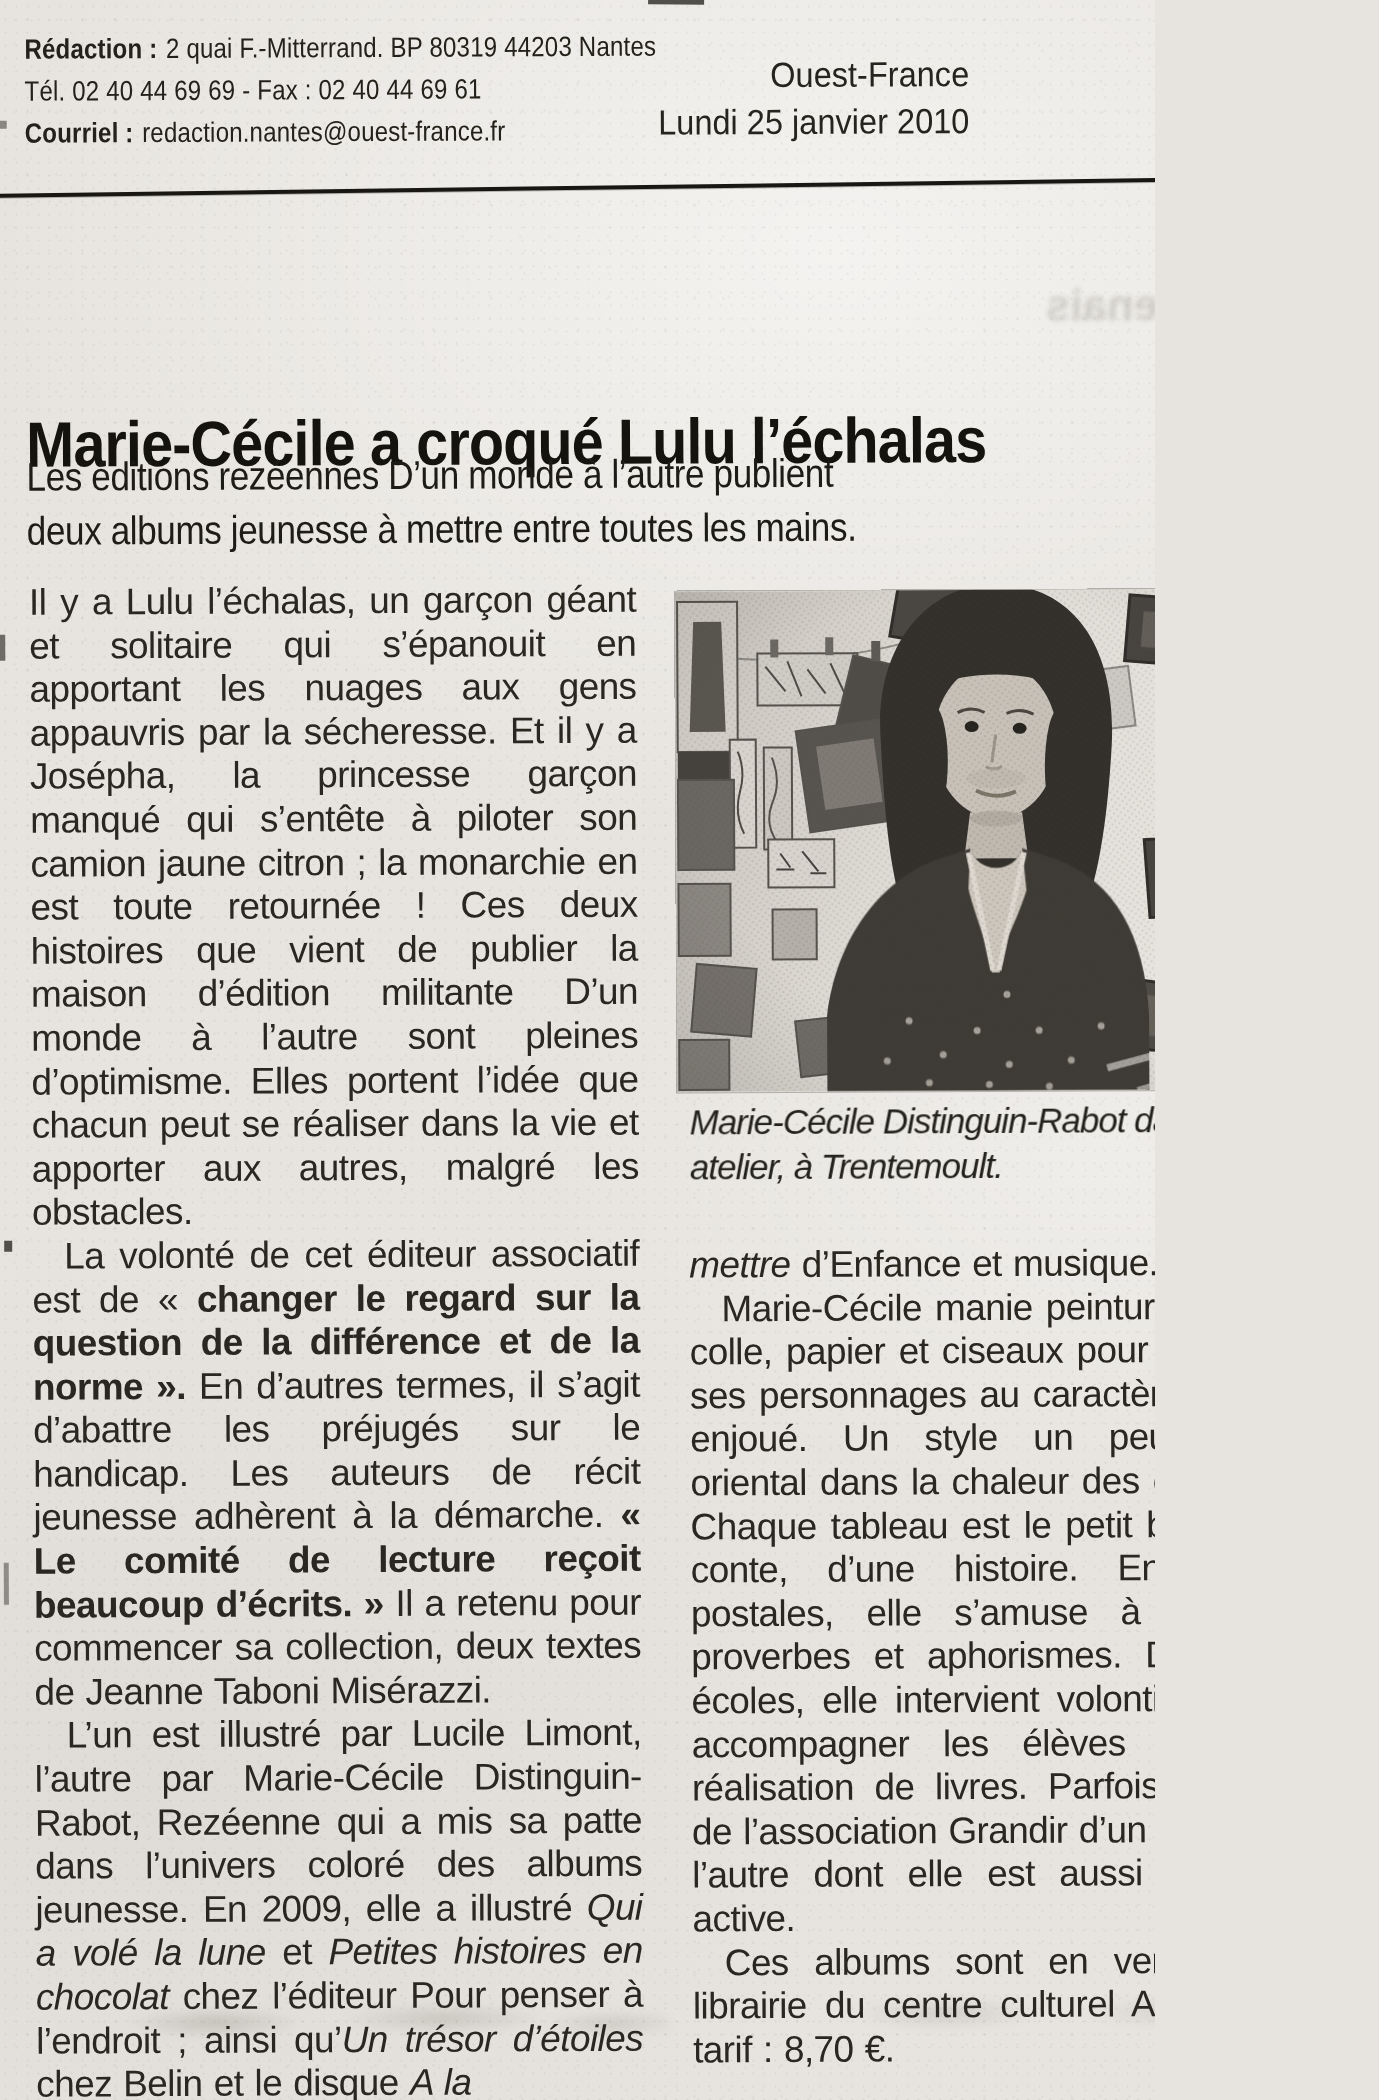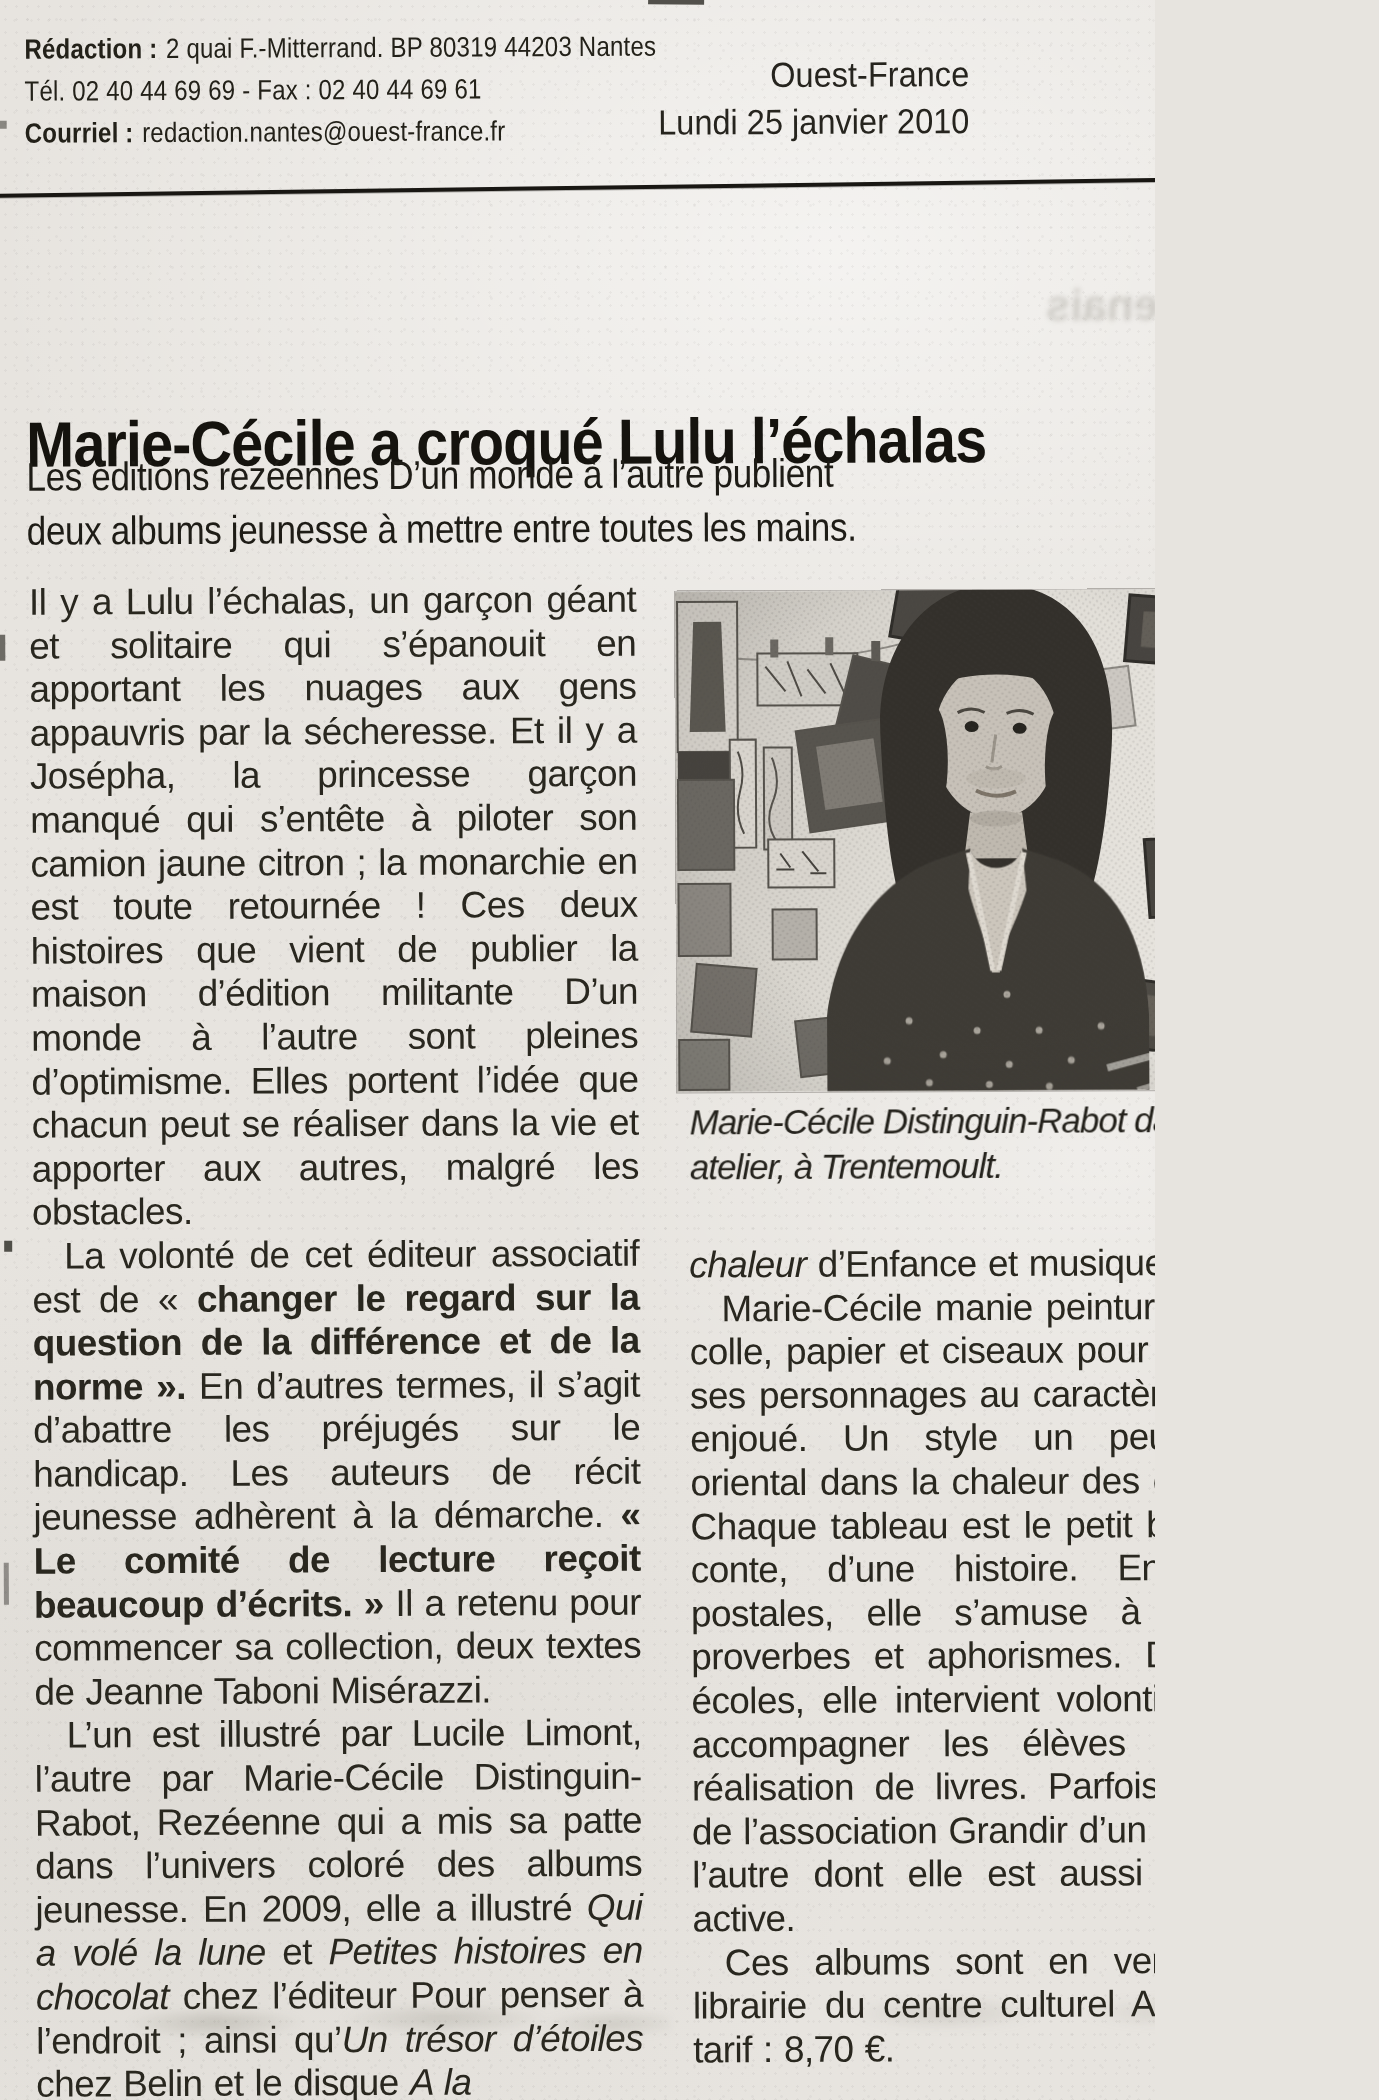--- a/index.html
+++ b/index.html
@@ -146,21 +146,21 @@
 
     <h1 class="headline">Marie-Cécile a croqué Lulu l’échalas</h1>
     <div class="standfirst"><span>Les éditions rezéennes D’un monde à l’autre publient</span><br><span>deux albums jeunesse à mettre entre toutes les mains.</span></div>
 
     <div class="bodycol col-left">
         <p class="noind"><span class="rn">Il y a Lulu l’échalas, un garçon géant et solitaire qui s’épanouit en apportant les nuages aux gens appauvris par la sécheresse. Et il y a Josépha, la princesse garçon manqué qui s’entête à piloter son camion jaune citron ; la monarchie en est toute retournée ! Ces deux histoires que vient de publier la maison d’édition militante D’un monde à l’autre sont pleines d’optimisme. Elles portent l’idée que chacun peut se réaliser dans la vie et apporter aux autres, malgré les obstacles.</span></p>
         <p><span class="rn">La volonté de cet éditeur associatif est de « </span><span class="rb">changer le regard sur la question de la différence et de la norme ».</span><span class="rn"> En d’autres termes, il s’agit d’abattre les préjugés sur le handicap. Les auteurs de récit jeunesse adhèrent à la démarche. </span><span class="rb">« Le comité de lecture reçoit beaucoup d’écrits. »</span><span class="rn"> Il a retenu pour commencer sa collection, deux textes de Jeanne Taboni Misérazzi.</span></p>
         <p><span class="rn">L’un est illustré par Lucile Limont, l’autre par Marie-Cécile Distinguin-Rabot, Rezéenne qui a mis sa patte dans l’univers coloré des albums jeunesse. En 2009, elle a illustré </span><span class="ri">Qui a volé la lune</span><span class="rn"> et </span><span class="ri">Petites histoires en chocolat</span><span class="rn"> chez l’éditeur Pour penser à l’endroit ; ainsi qu’</span><span class="ri">Un trésor d’étoiles</span><span class="rn"> chez Belin et le disque </span><span class="ri">A la</span></p>
       </div>
     <div class="bodycol col-right">
-        <p class="noind"><span class="ri">chaleur</span><span class="rn"> d’Enfance et musique.</span></p>
+        <p class="noind"><span class="ri">mettre</span><span class="rn"> d’Enfance et musique.</span></p>
         <p><span class="rn">Marie-Cécile manie peinture, encre, colle, papier et ciseaux pour dessiner ses personnages au caractère naïf et enjoué. Un style un peu slave, oriental dans la chaleur des couleurs. Chaque tableau est le petit bout d’un conte, d’une histoire. En cartes postales, elle s’amuse à décliner proverbes et aphorismes. Dans les écoles, elle intervient volontiers pour accompagner les élèves dans la réalisation de livres. Parfois au titre de l’association Grandir d’un monde à l’autre dont elle est aussi membre active.</span></p>
         <p><span class="rn">Ces albums sont en vente à la librairie du centre culturel Atout sud, tarif : 8,70 €.</span></p>
       </div>
 
     <div class="photo">
       <svg width="604" height="501" viewBox="0 0 604 500" xmlns="http://www.w3.org/2000/svg">
         <defs>
           <linearGradient id="wallg" x1="0" y1="0" x2="1" y2="0.25">
             <stop offset="0" stop-color="#c6c2bb"></stop>
             <stop offset="0.45" stop-color="#dedbd4"></stop>

